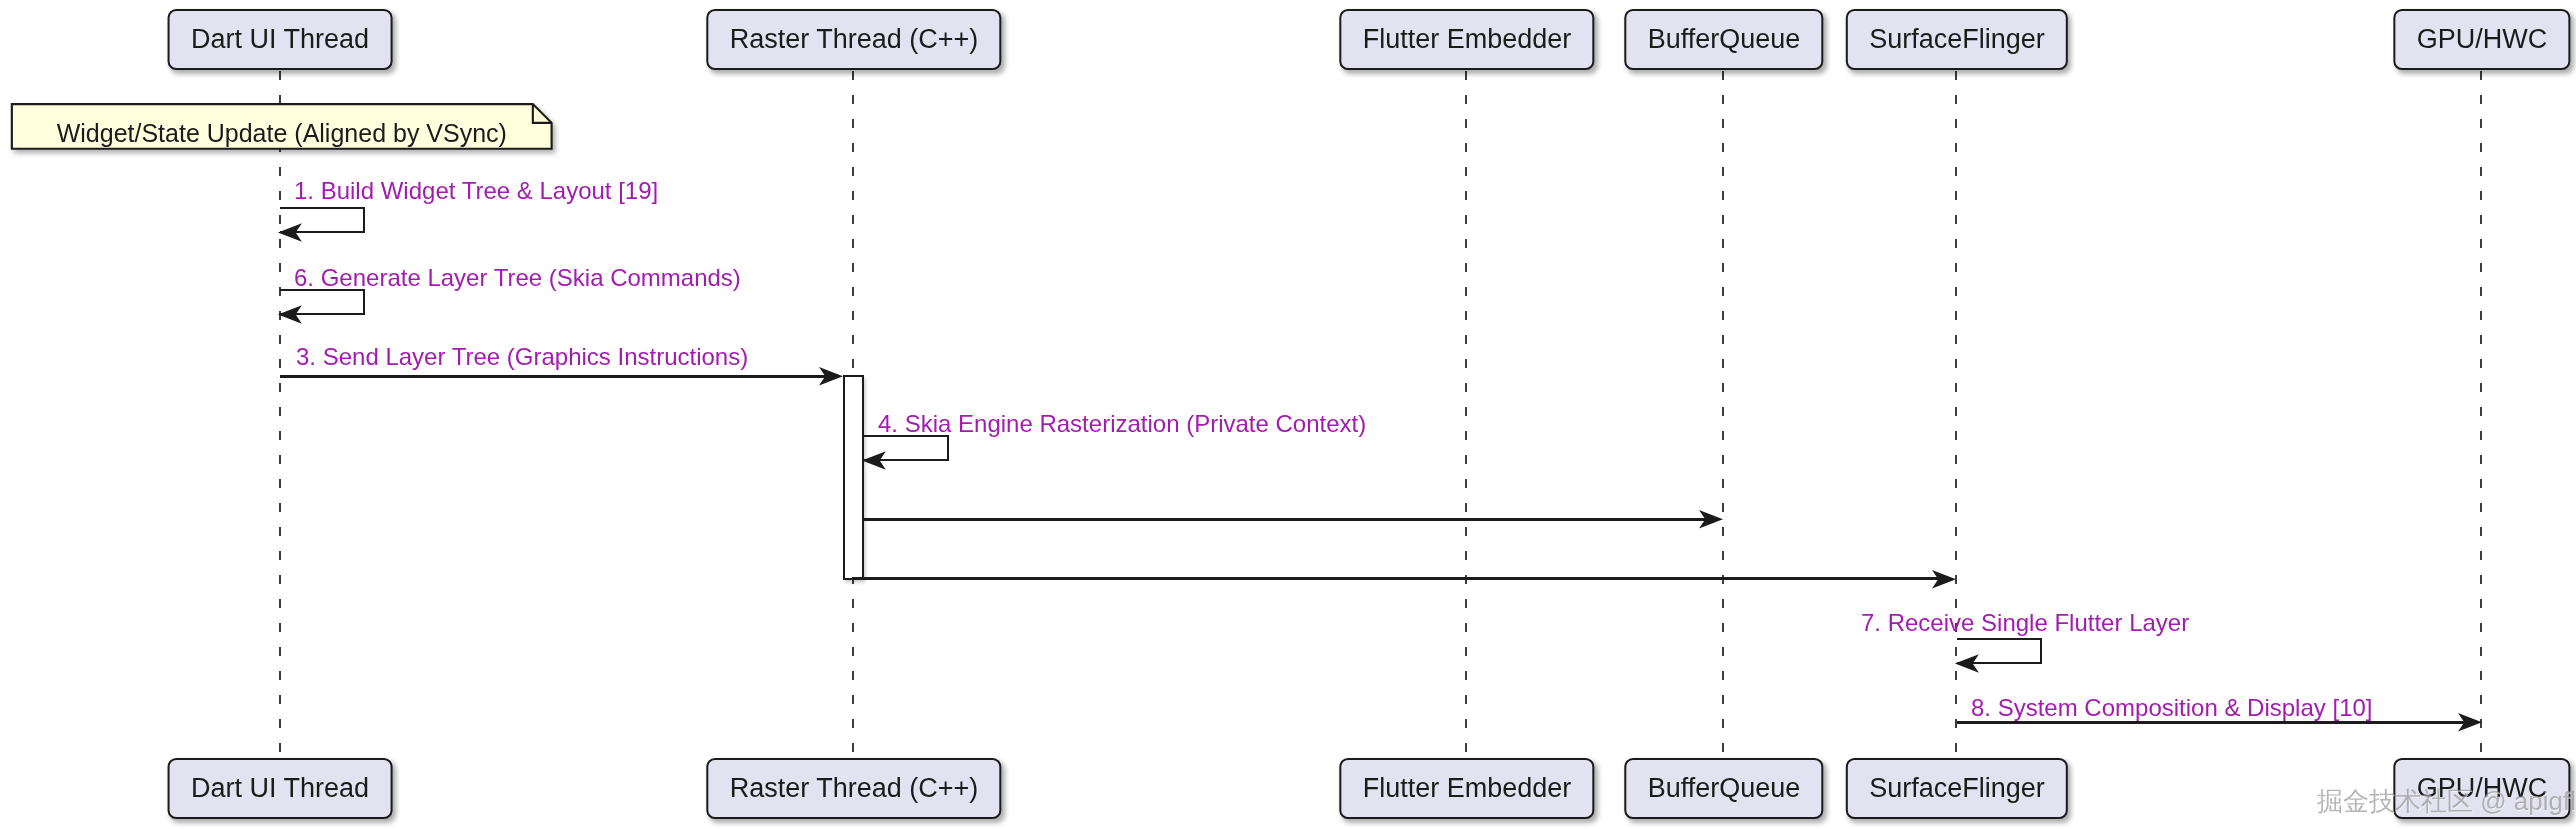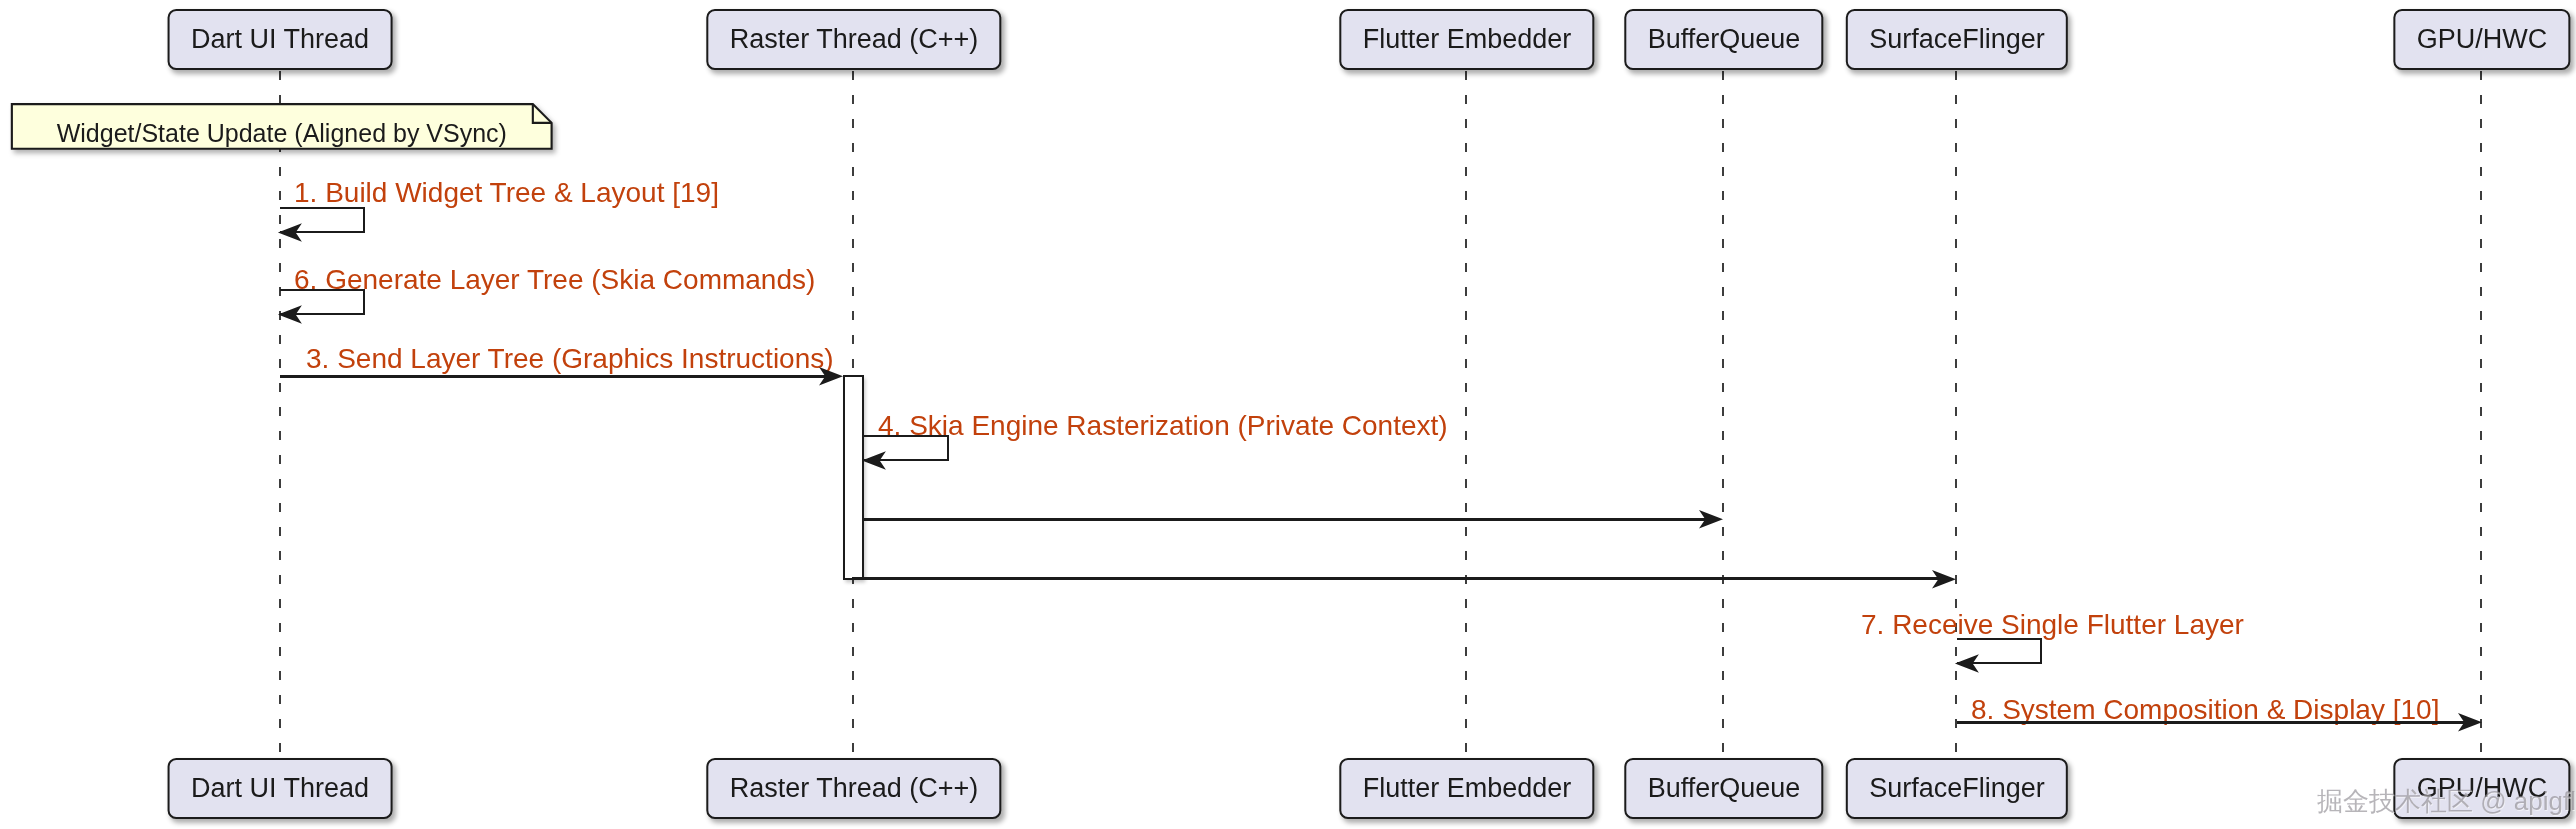--- a/index.html
+++ b/index.html
@@ -39,23 +39,23 @@
   .note{position:absolute;left:9.3px;top:103px;width:549px;height:51px;}
   .note svg{position:absolute;left:0;top:0;overflow:visible;}
   .note .note-text{
     position:absolute;left:0;top:7px;width:545px;height:47px;
     display:flex;align-items:center;justify-content:center;
     font-size:25px;white-space:nowrap;
   }
   
   .msg-label{
     position:absolute;
-    font-size:28px;
+    font-size:24px;
     white-space:nowrap;
-    color:#c2410c;
+    color:#a21caf;
   }
   .msg-line{
     position:absolute;height:2.9px;background:#1b1b1b;
   }
   .arrowhead{
     position:absolute;width:24px;height:18.5px;background:#1b1b1b;
   }
   .arrowhead.right{clip-path:polygon(0 0,100% 50%,0 100%,26% 50%);}
   .arrowhead.left{clip-path:polygon(100% 0,0 50%,100% 100%,74% 50%);}
   .self-msg{
@@ -150,21 +150,21 @@
   <div class="msg-label" style="left:294px;top:177px">1. Build Widget Tree &amp; Layout [19]</div>
   <div class="self-msg" style="left:280px;top:207px">
     <div class="arrowhead left"></div>
   </div>
 
   <div class="msg-label" style="left:294px;top:264px">6. Generate Layer Tree (Skia Commands)</div>
   <div class="self-msg" style="left:280px;top:289px">
     <div class="arrowhead left"></div>
   </div>
 
-  <div class="msg-label" style="left:306px;top:343px">3. Send Layer Tree (Graphics Instructions)</div>
+  <div class="msg-label" style="left:296px;top:343px">3. Send Layer Tree (Graphics Instructions)</div>
   <div class="msg-line" style="left:280px;top:375px;width:550px"></div>
   <div class="arrowhead right" style="left:819px;top:367px"></div>
 
   <div class="msg-label" style="left:878px;top:410px">4. Skia Engine Rasterization (Private Context)</div>
   <div class="self-msg" style="left:864px;top:435px">
     <div class="arrowhead left"></div>
   </div>
 
   <div class="msg-line" style="left:864px;top:518px;width:844px"></div>
   <div class="arrowhead right" style="left:1699px;top:510px"></div>

